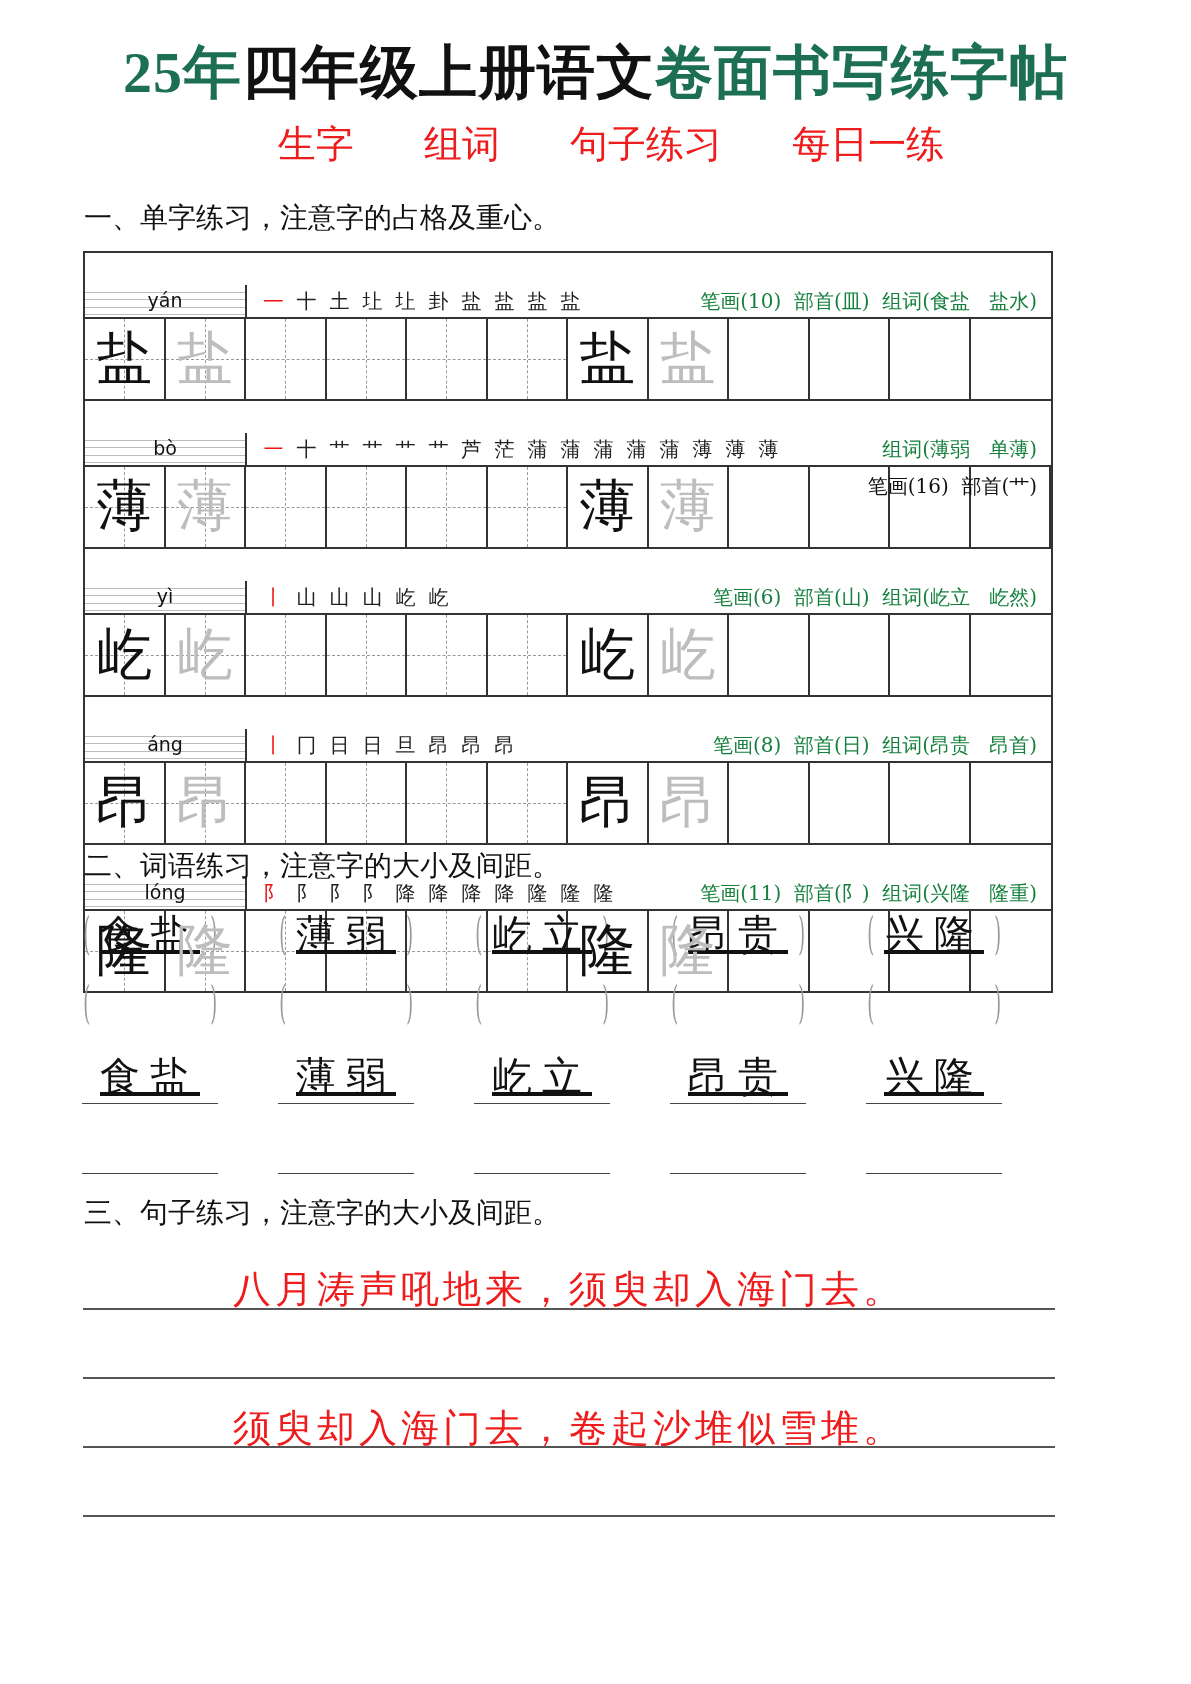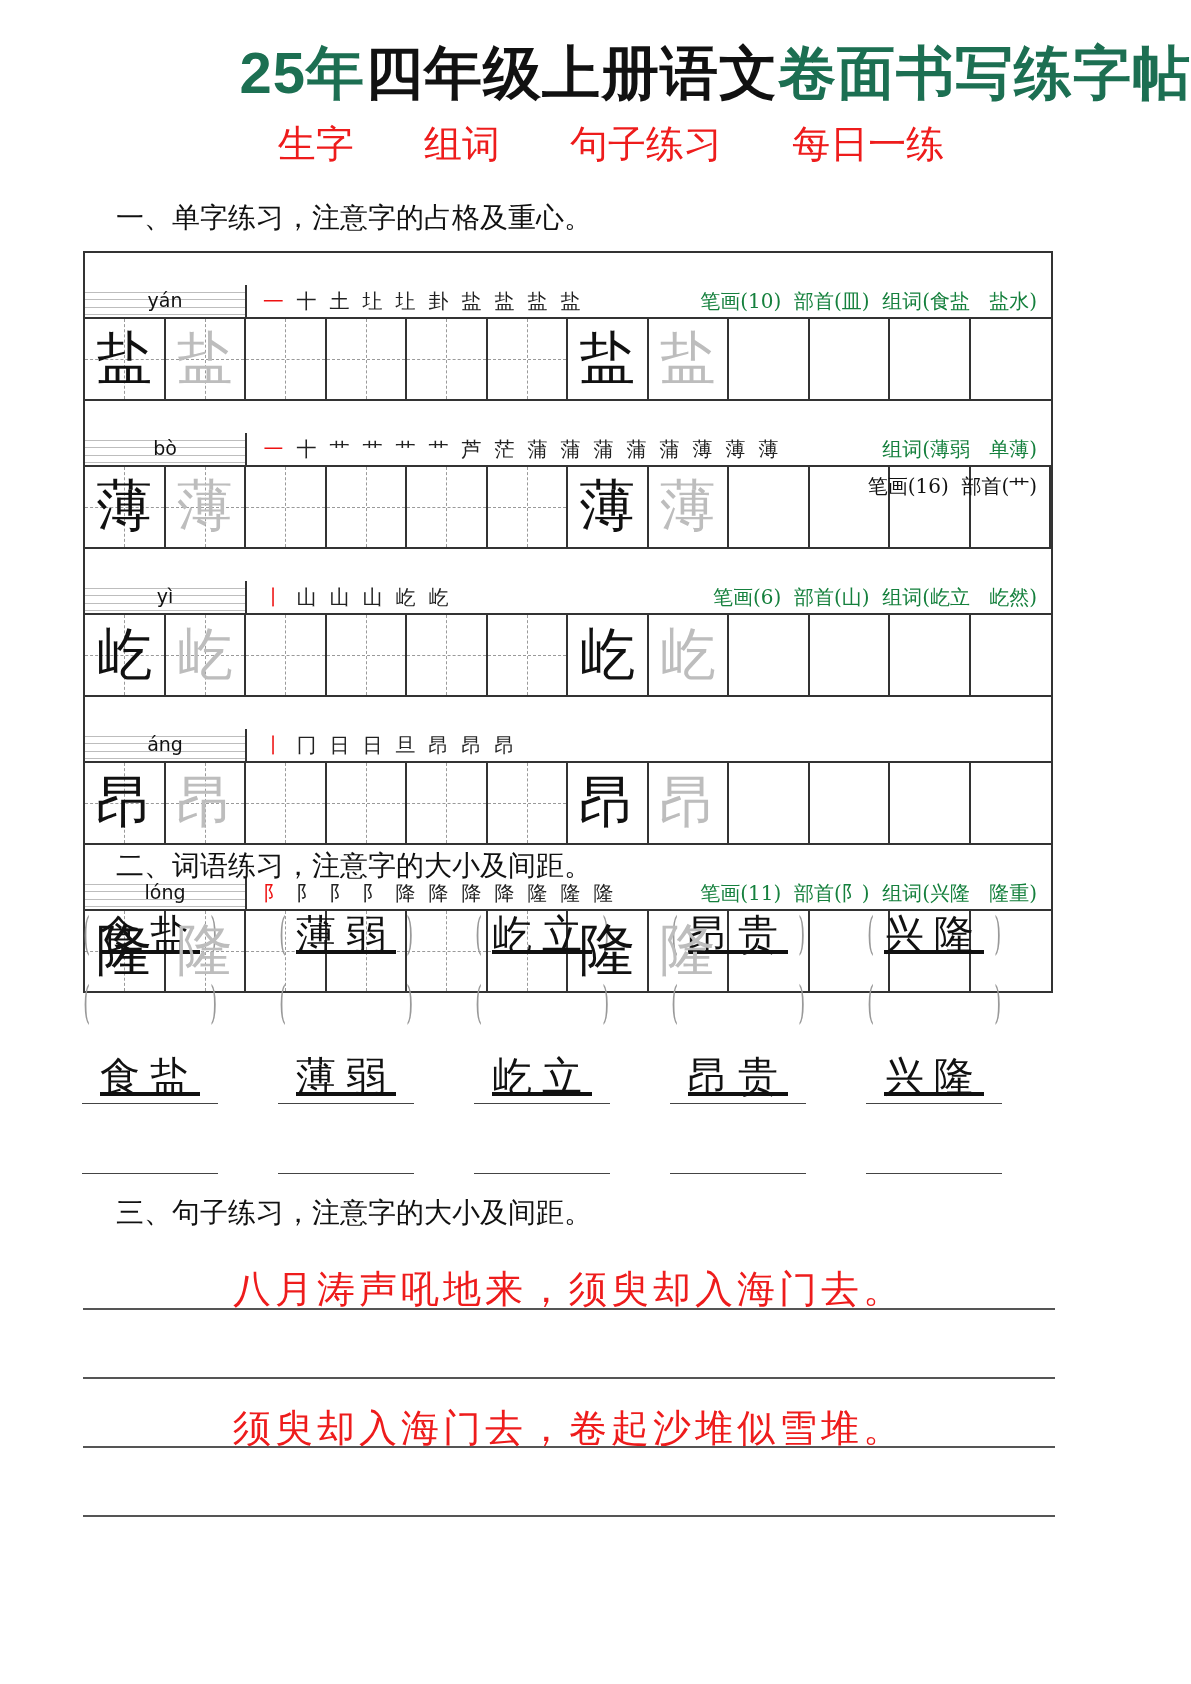--- a/index.html
+++ b/index.html
@@ -2,34 +2,34 @@
 <html><head>
 <meta charset="utf-8">
 <style>
   * { box-sizing: border-box; margin: 0; padding: 0; }
   body {
     width: 1191px; height: 1684px; background: #ffffff; position: relative;
     font-family: "DejaVu Sans", "Liberation Sans", sans-serif; color: #111;
     overflow: hidden;
   }
   .title {
-    position: absolute; left: 0; top: 38px; width: 1191px; text-align: right;
-    font-family: Liberation Sans, sans-serif;
+    position: absolute; left: 0; top: 38px; width: 1191px; text-align: center;
+    font-family: Liberation Serif, serif;
     font-size: 58px; font-weight: bold; letter-spacing: 1px; line-height: 70px;
   }
   .title .green { color: #1c6f52; }
   .title .black { color: #111; }
   .subtitle {
     position: absolute; left: 0; top: 120px; width: 1191px; text-align: center;
     font-family: "DejaVu Serif", "Liberation Serif", serif;
     color: #ee1c1c; font-size: 38px; line-height: 48px; word-spacing: 30px; padding-left: 31px;
   }
   .subtitle span { margin: 0 14px; }
   .section-head {
-    position: absolute; left: 84px; font-size: 28px; line-height: 40px; color: #111; margin-left: 32px;
+    position: absolute; left: 84px; font-size: 28px; line-height: 40px; color: #111;
   }
   
   .grid {
     position: absolute; left: 83px; top: 251px; width: 970px;
     border: 2px solid #333;
   }
   .char-block { border-bottom: 2px solid #333; }
   .char-block:last-child { border-bottom: none; }
   .info-row {
     display: flex; height: 34px; border-bottom: 2px solid #333; margin-top: 32px;
@@ -263,20 +263,21 @@
           <div class="strokes">
             <span>丨</span>
             <span>冂</span>
             <span>日</span>
             <span>日</span>
             <span>旦</span>
             <span>昂</span>
             <span>昂</span>
             <span>昂</span>
           </div>
+          <div class="meta">笔画(8)  部首(日)  组词(昂贵   昂首)</div>
         </div>
       </div>
       <div class="cells-row">
         <div class="cell dash model">
           <span class="glyph">昂</span>
         </div>
         <div class="cell dash trace">
           <span class="glyph">昂</span>
         </div>
         <div class="cell dash"></div>

